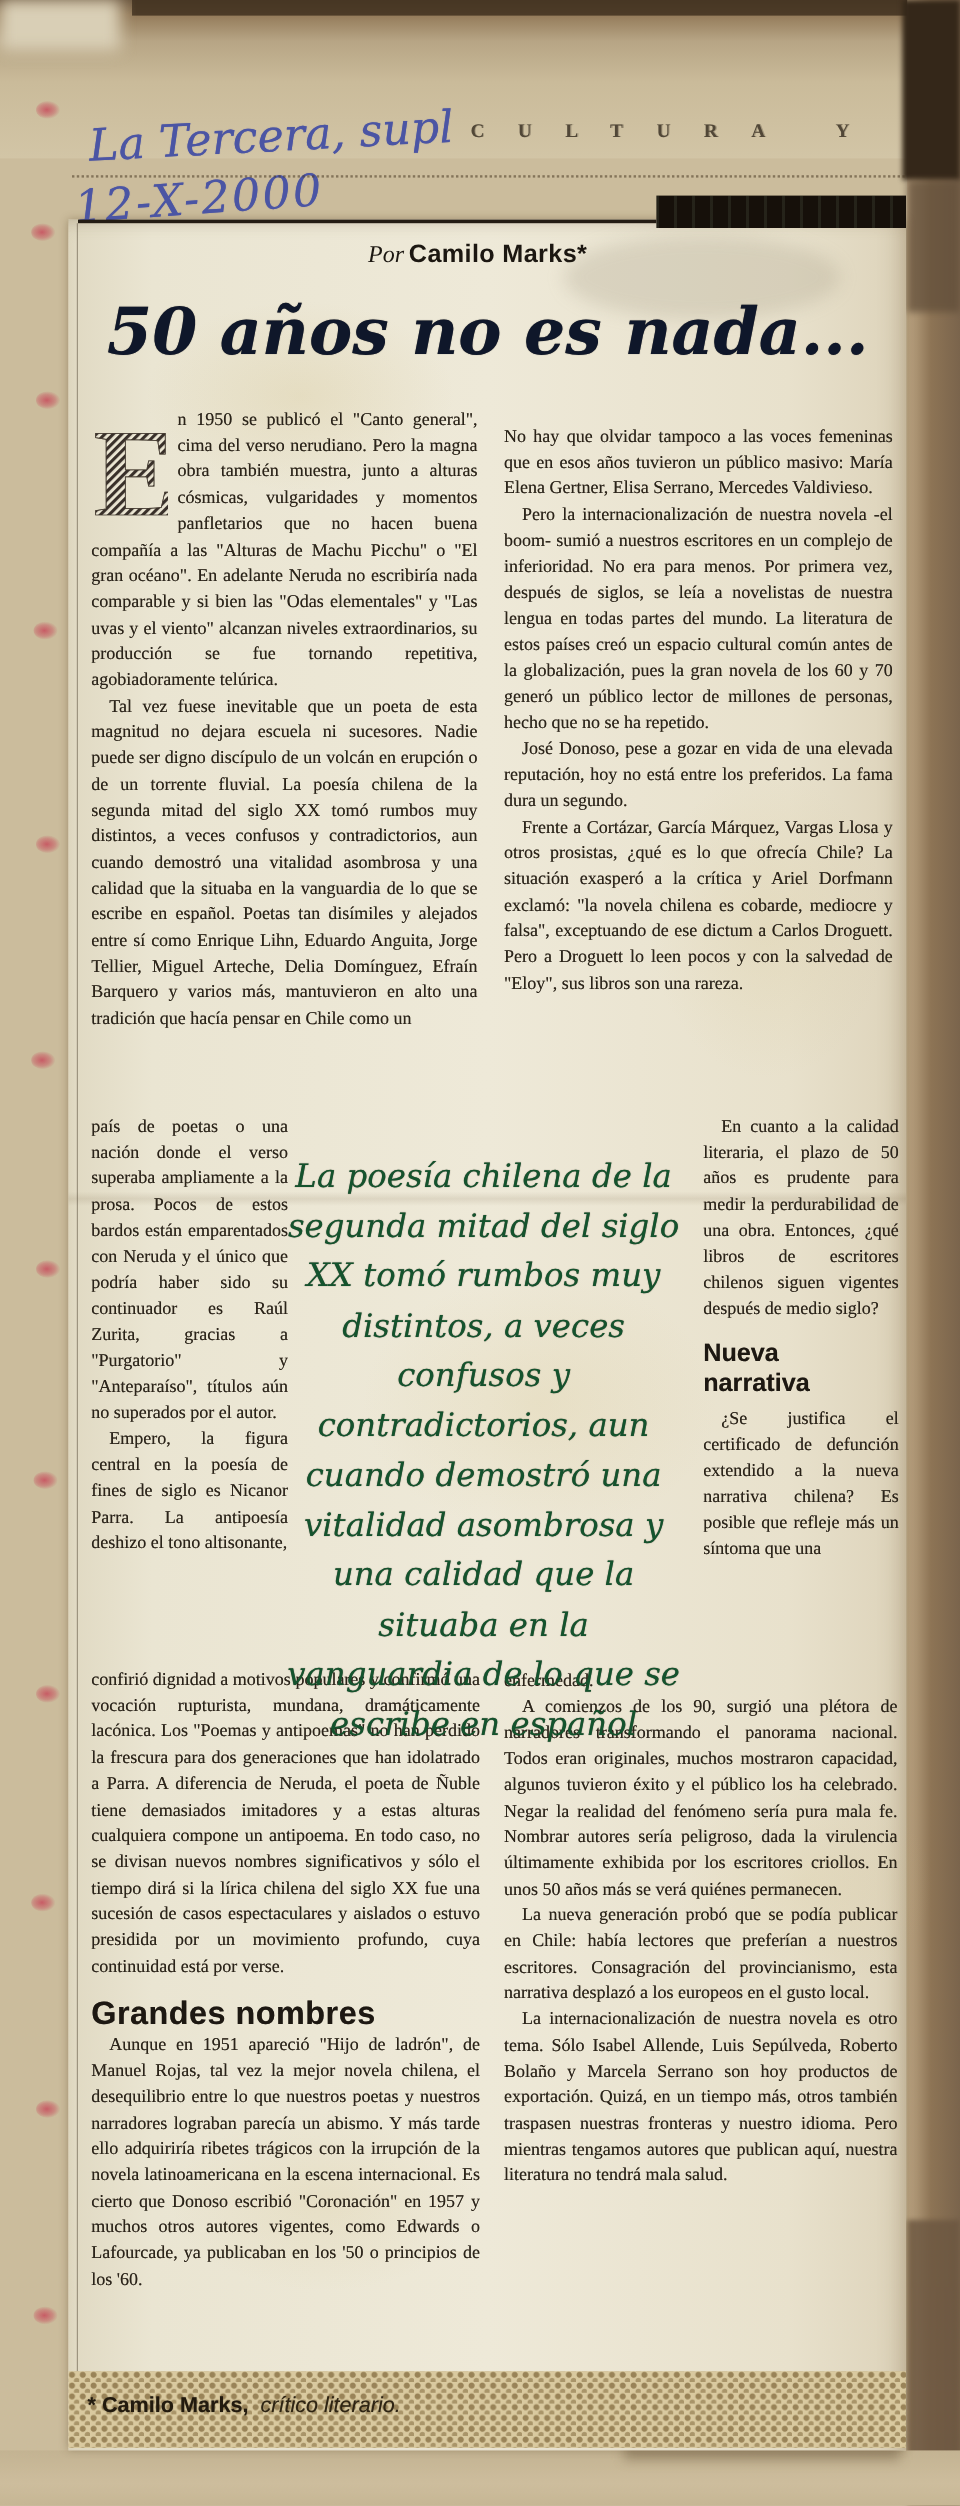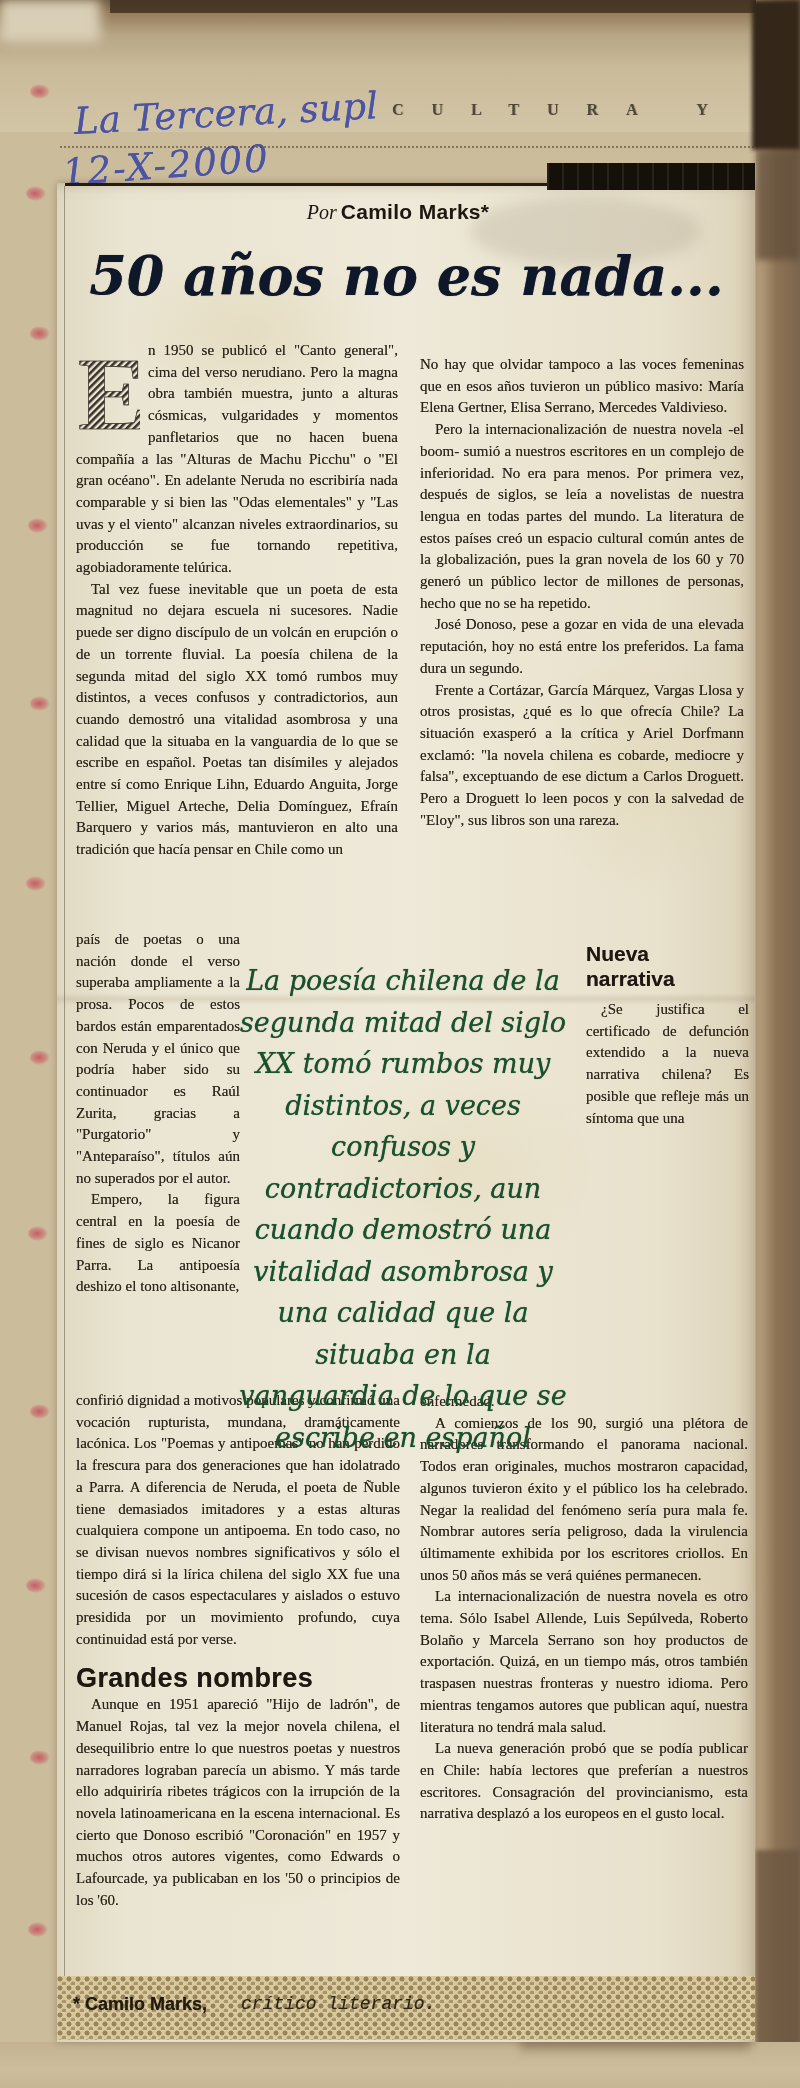--- a/index.html
+++ b/index.html
@@ -71,22 +71,22 @@
   .quote{left:235px;top:960px;width:336px;text-align:center;
     font-family:"DejaVu Serif",serif;font-style:italic;font-size:27px;line-height:41.5px;
     color:#14532d;text-shadow:0 0 .8px rgba(43,36,27,.75);}
   
   .footer{left:57px;top:1976px;width:698px;height:64px;background-color:#d9c99f;
     background-image:radial-gradient(circle at 3px 3px,rgba(110,85,40,.6) 2.1px,transparent 2.9px),
                      radial-gradient(circle at 7px 8px,rgba(110,85,40,.45) 2px,transparent 2.8px);
     background-size:9px 9px,9px 9px;}
   .f-author{position:absolute;left:16px;top:18px;font-family:"Liberation Sans",sans-serif;
     font-weight:700;font-size:18px;color:#221a0e;text-shadow:0 0 1px rgba(34,26,14,.6);}
-  .f-role{position:absolute;left:160px;top:18px;font-family:Liberation Mono, monospace;
-    font-style:italic;font-size:18px;color:#2e2413;text-shadow:0 0 1px rgba(46,36,19,.5);margin-left:24px;}
+  .f-role{position:absolute;left:160px;top:18px;font-family:Liberation Sans, sans-serif;
+    font-style:italic;font-size:18px;color:#2e2413;text-shadow:0 0 1px rgba(46,36,19,.5);}
 </style>
 </head>
 <body>
 
 <div class="abs scan-top"></div>
 <div class="abs top-dark"></div>
 <div class="abs top-light"></div>
 <div class="abs right-strip"></div>
 <div class="abs rs-top"></div>
 <div class="abs rs-mid"></div>
@@ -158,29 +158,30 @@
 </div>
 
 <div class="abs col" id="r1">
   <p class="para noindent">No hay que olvidar tampoco a las voces femeninas que en esos años tuvieron un público masivo: María Elena Gertner, Elisa Serrano, Mercedes Valdivieso.</p>
   <p class="para">Pero la internacionalización de nuestra novela -el boom- sumió a nuestros escritores en un complejo de inferioridad. No era para menos. Por primera vez, después de siglos, se leía a novelistas de nuestra lengua en todas partes del mundo. La literatura de estos países creó un espacio cultural común antes de la globalización, pues la gran novela de los 60 y 70 generó un público lector de millones de personas, hecho que no se ha repetido.</p>
   <p class="para">José Donoso, pese a gozar en vida de una elevada reputación, hoy no está entre los preferidos. La fama dura un segundo.</p>
   <p class="para">Frente a Cortázar, García Márquez, Vargas Llosa y otros prosistas, ¿qué es lo que ofrecía Chile? La situación exasperó a la crítica y Ariel Dorfmann exclamó: "la novela chilena es cobarde, mediocre y falsa", exceptuando de ese dictum a Carlos Droguett. Pero a Droguett lo leen pocos y con la salvedad de "Eloy", sus libros son una rareza.</p>
 </div>
 
 <div class="abs col" id="r2">
+  <p class="para">En cuanto a la calidad literaria, el plazo de 50 años es prudente para medir la perdurabilidad de una obra. Entonces, ¿qué libros de escritores chilenos siguen vigentes después de medio siglo?</p>
   <h2 class="h-nueva">Nueva narrativa</h2>
   <p class="para">¿Se justifica el certificado de defunción extendido a la nueva narrativa chilena? Es posible que refleje más un síntoma que una</p>
 </div>
 
 <div class="abs col" id="r3">
   <p class="para noindent">enfermedad.</p>
   <p class="para">A comienzos de los 90, surgió una plétora de narradores transformando el panorama nacional. Todos eran originales, muchos mostraron capacidad, algunos tuvieron éxito y el público los ha celebrado. Negar la realidad del fenómeno sería pura mala fe. Nombrar autores sería peligroso, dada la virulencia últimamente exhibida por los escritores criollos. En unos 50 años más se verá quiénes permanecen.</p>
+  <p class="para">La nueva generación probó que se podía publicar en Chile: había lectores que preferían a nuestros escritores. Consagración del provincianismo, esta narrativa desplazó a los europeos en el gusto local.</p>
   <p class="para">La internacionalización de nuestra novela es otro tema. Sólo Isabel Allende, Luis Sepúlveda, Roberto Bolaño y Marcela Serrano son hoy productos de exportación. Quizá, en un tiempo más, otros también traspasen nuestras fronteras y nuestro idioma. Pero mientras tengamos autores que publican aquí, nuestra literatura no tendrá mala salud.</p>
-  <p class="para">La nueva generación probó que se podía publicar en Chile: había lectores que preferían a nuestros escritores. Consagración del provincianismo, esta narrativa desplazó a los europeos en el gusto local.</p>
 </div>
 
 <div class="abs quote">La poesía chilena de la segunda mitad del siglo XX tomó rumbos muy distintos, a veces confusos y contradictorios, aun cuando demostró una vitalidad asombrosa y una calidad que la situaba en la vanguardia de lo que se escribe en español</div>
 
 <div class="abs footer">
   <span class="f-author">* Camilo Marks,</span>
   <span class="f-role">crítico literario.</span>
 </div>
 
 </body></html>

